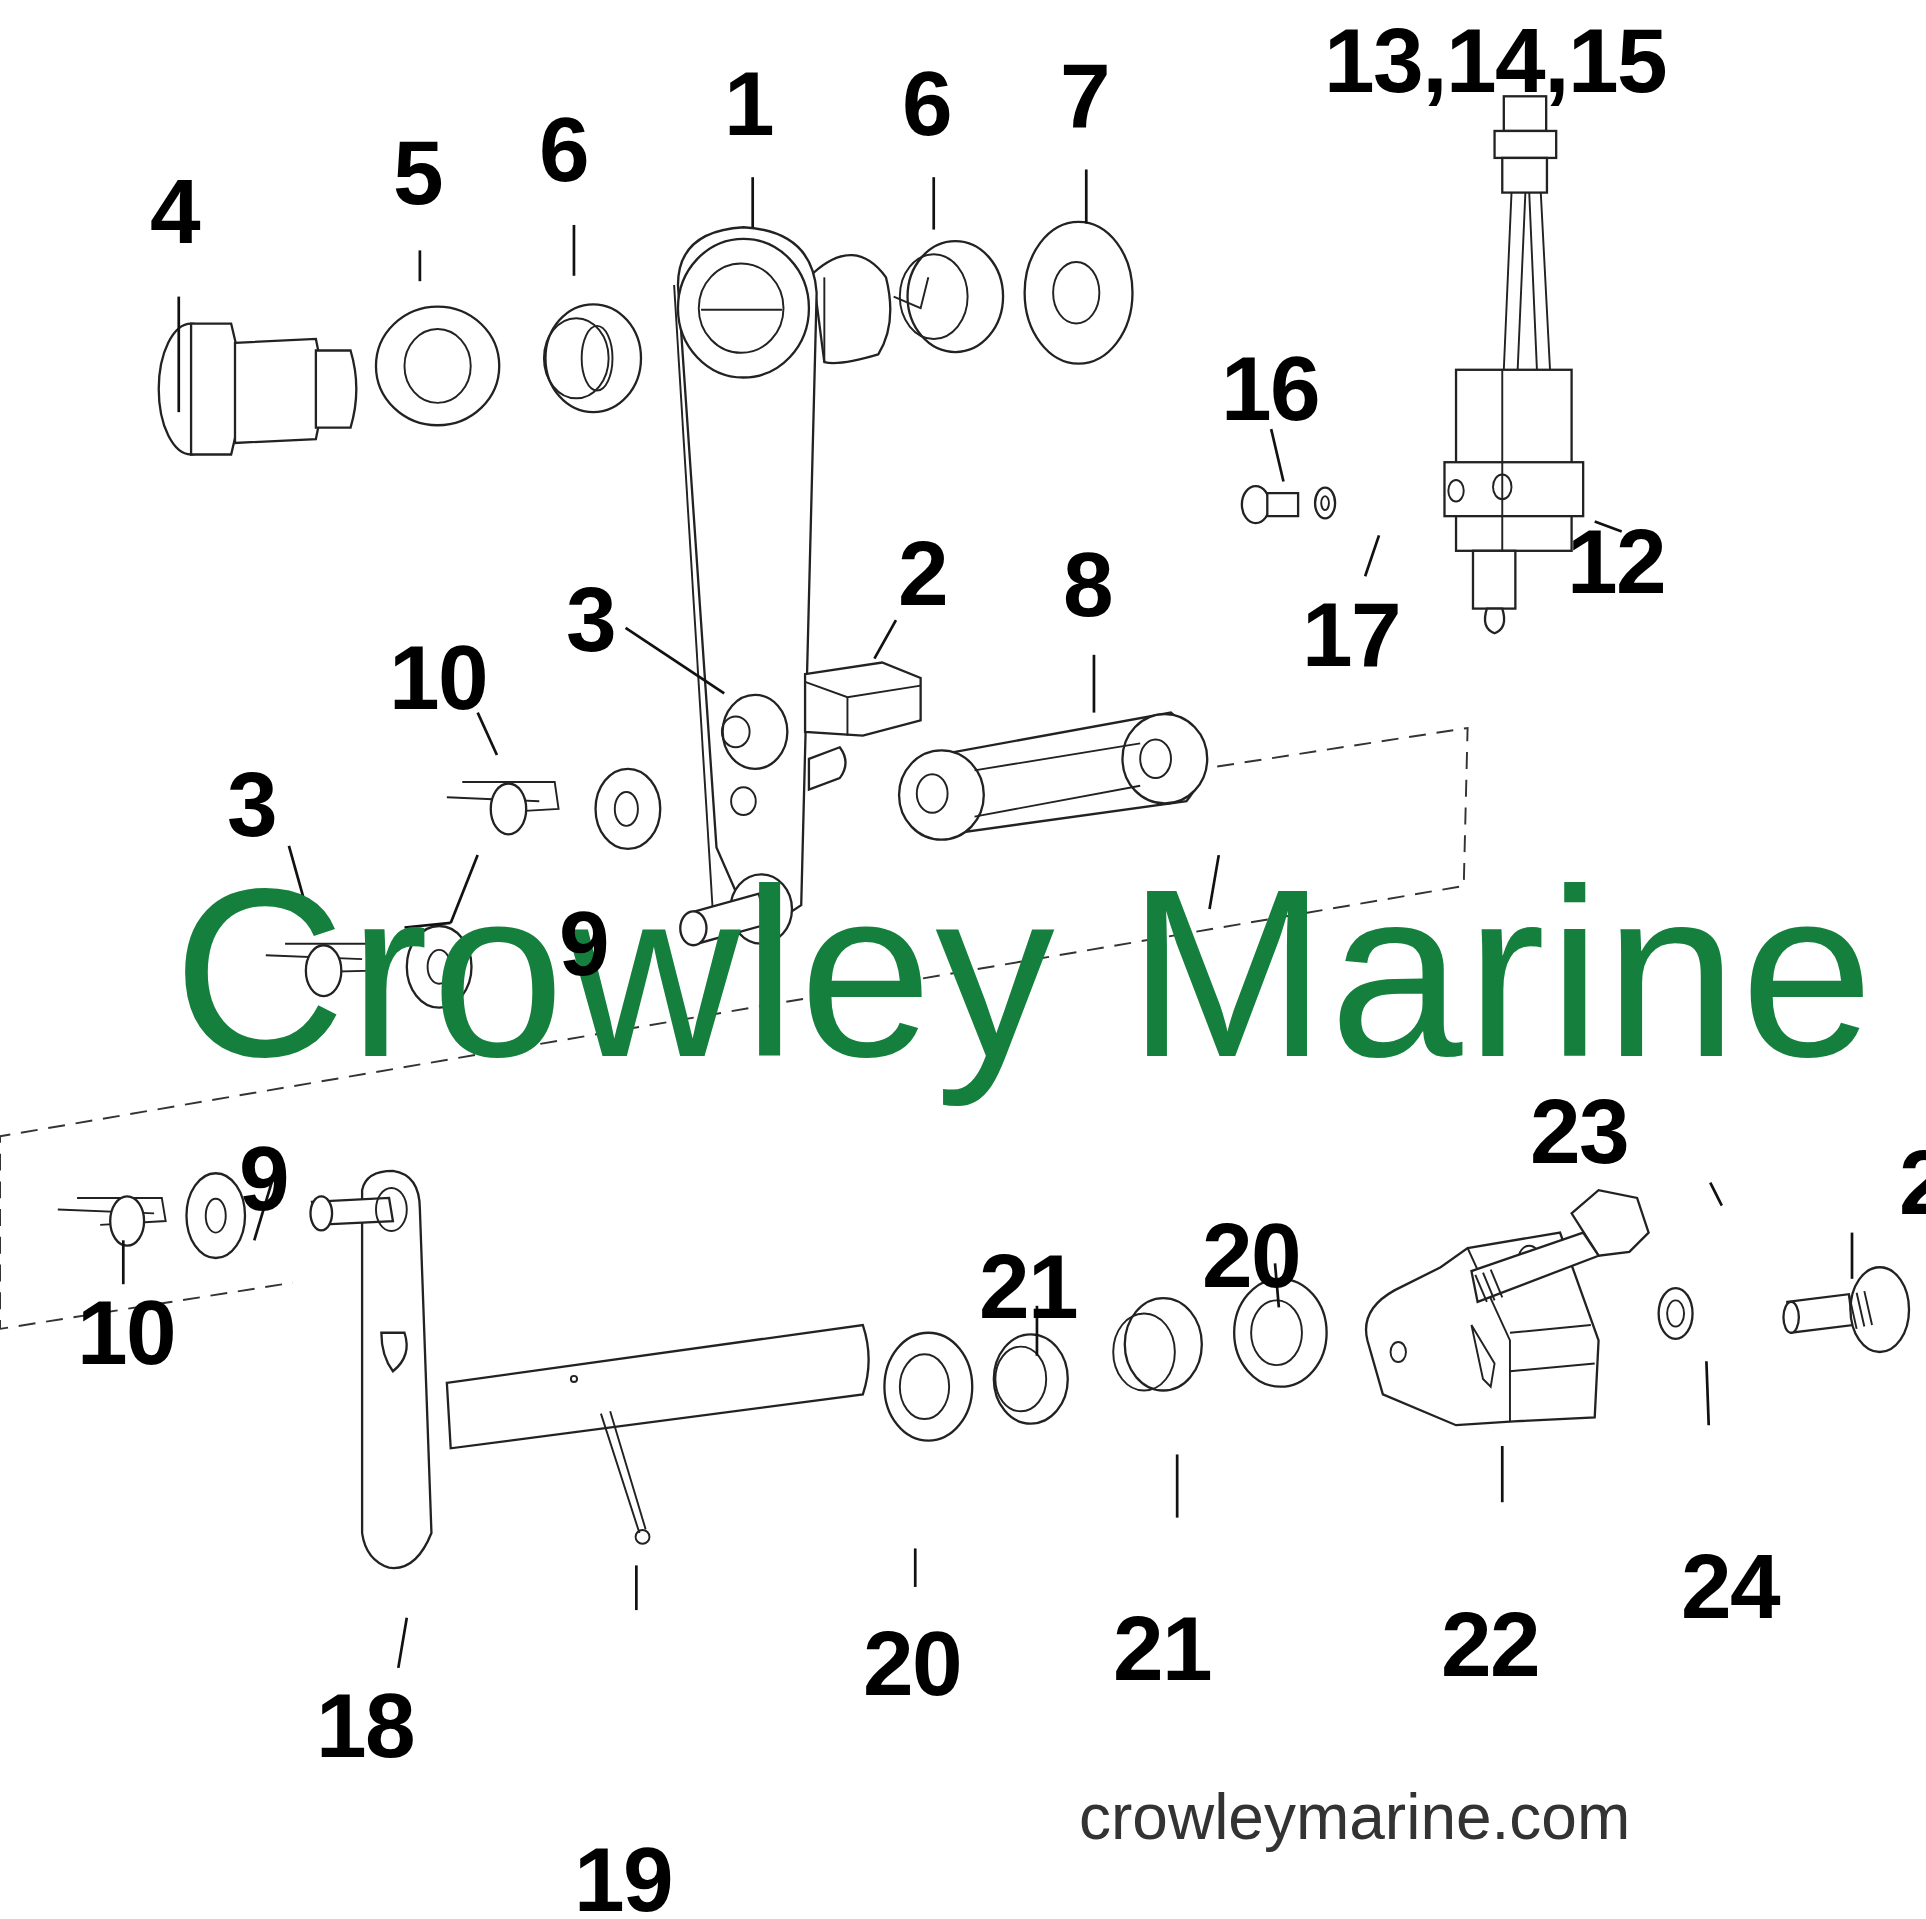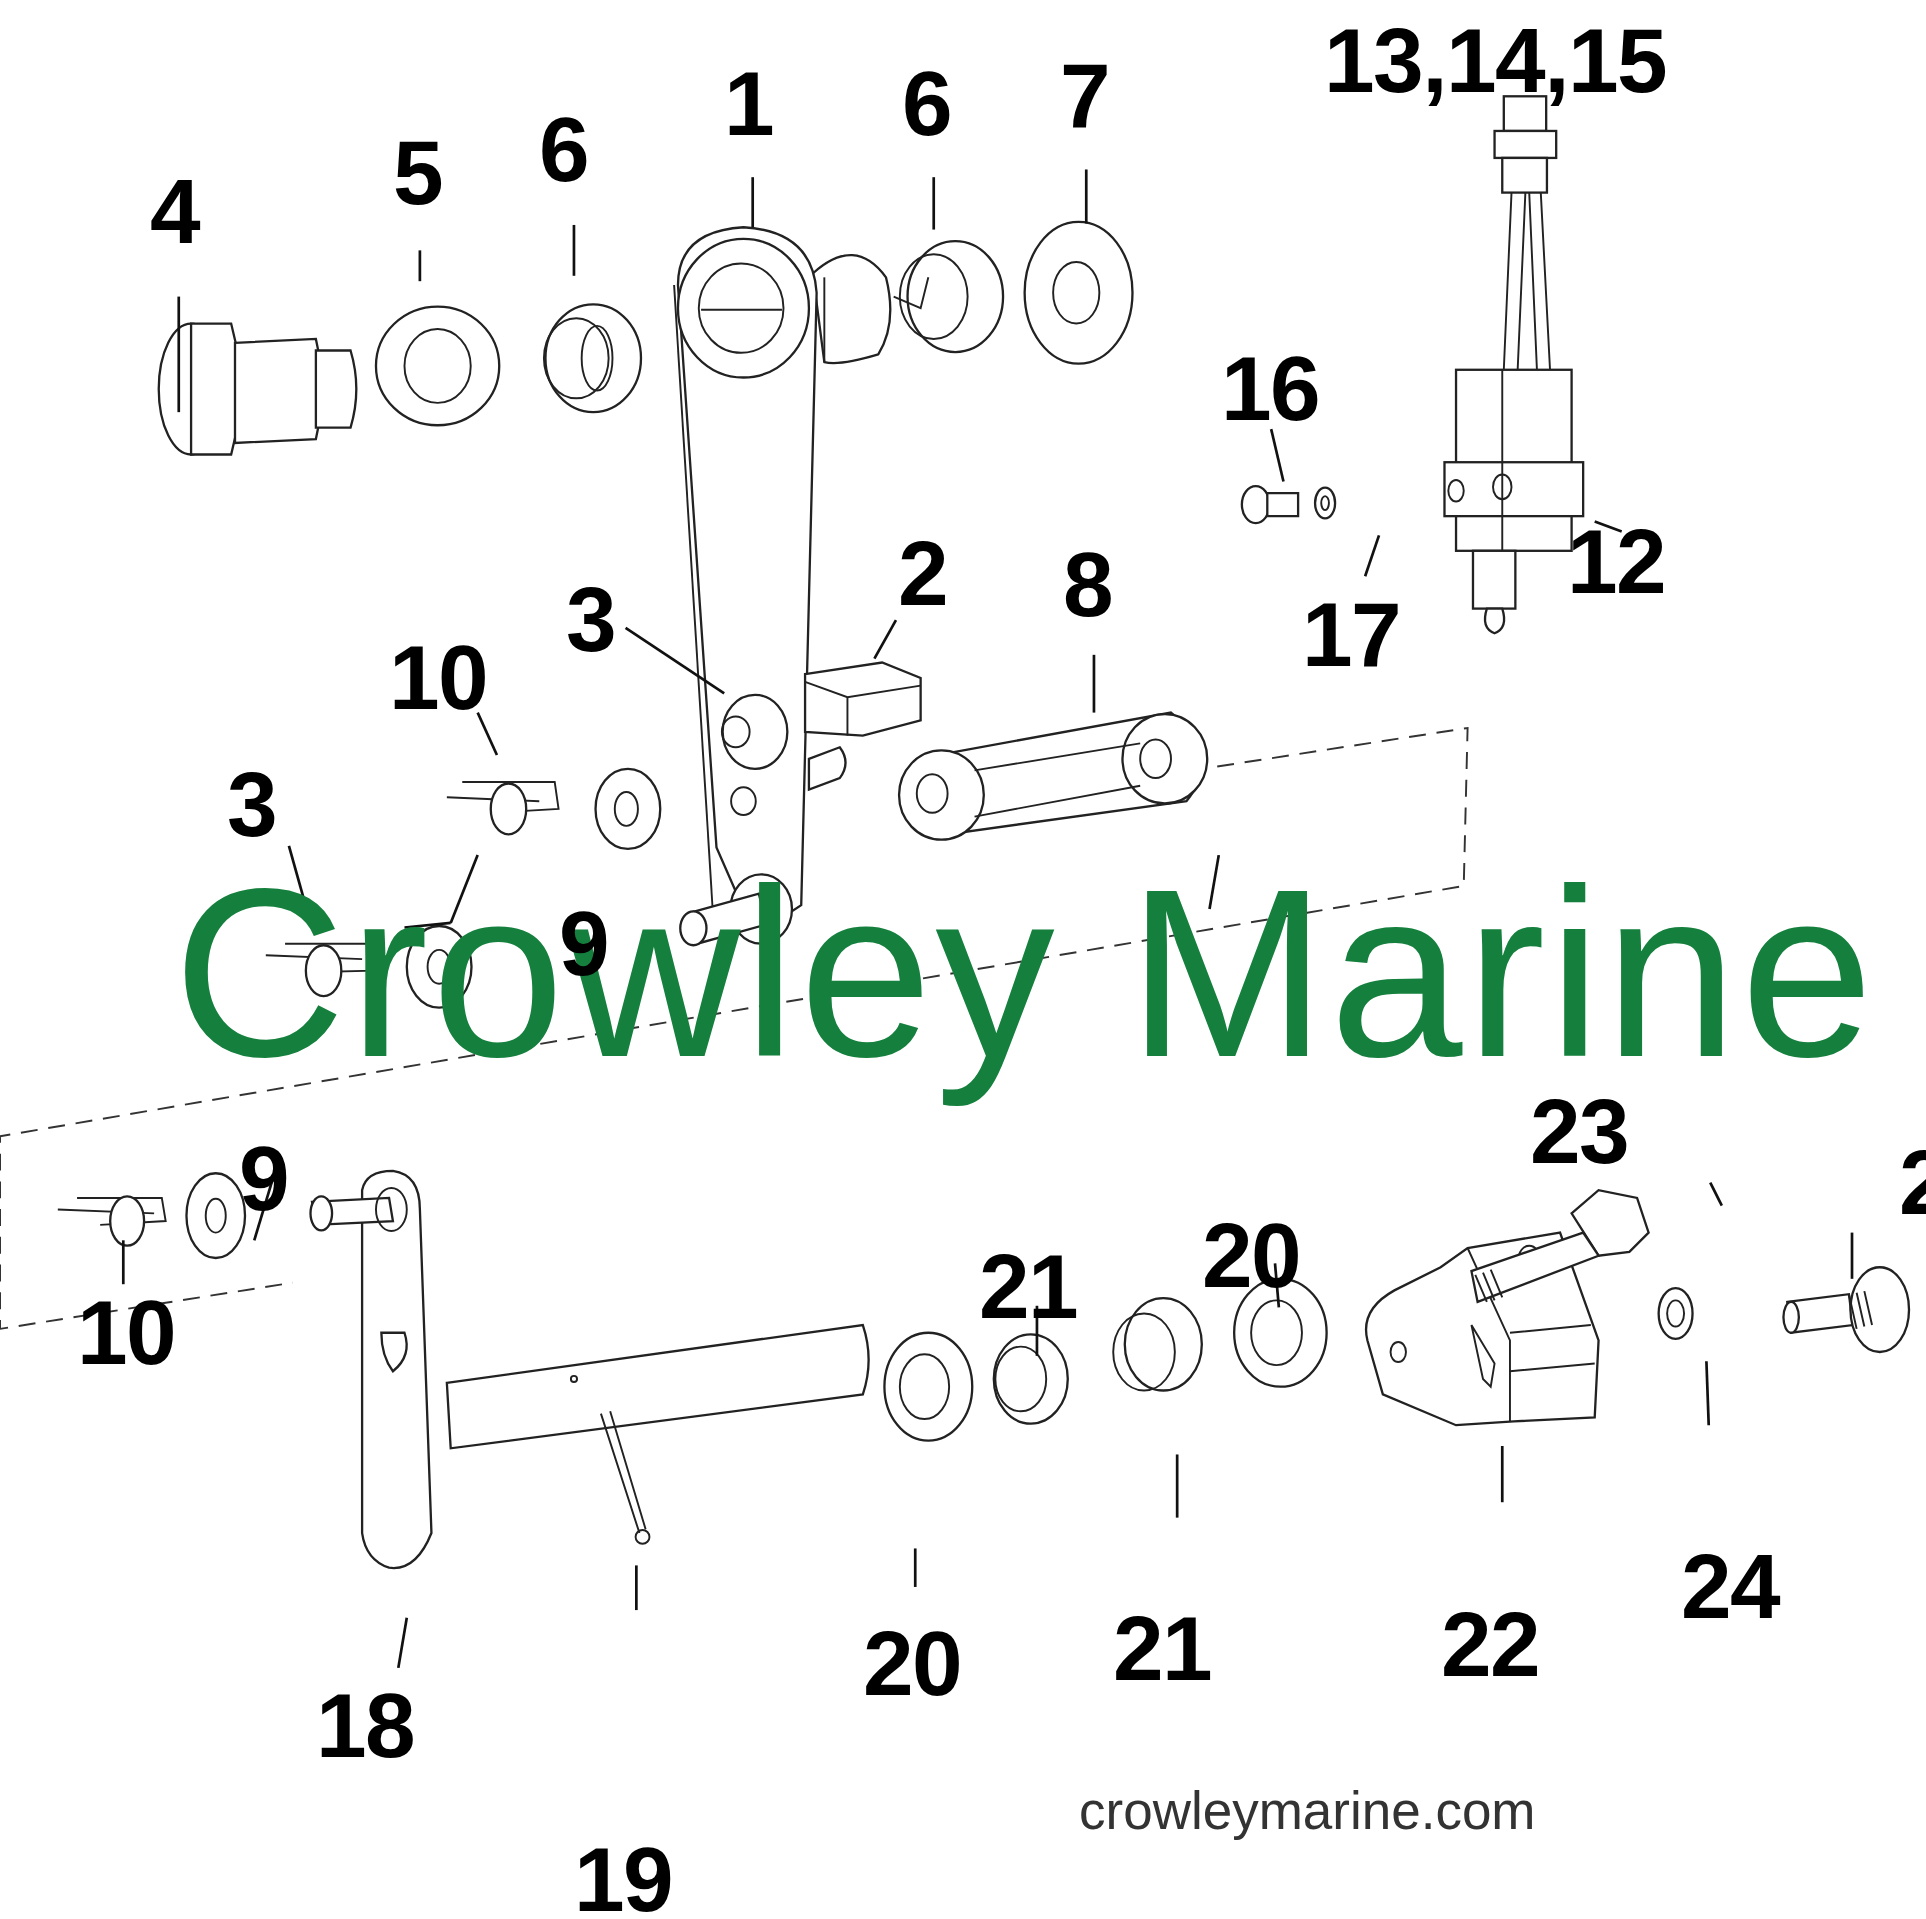--- a/index.html
+++ b/index.html
@@ -4,21 +4,21 @@
 <style>
   html, body { margin:0; padding:0; background:#ffffff; }
   body { width:1926px; height:1919px; position:relative; overflow:hidden; font-family:"Liberation Sans", sans-serif; }
   #diagram { position:absolute; left:0; top:0; width:1926px; height:1919px; }
   .part { fill:#fff; stroke:#222; stroke-width:3; }
   .thin { fill:none; stroke:#222; stroke-width:2.5; }
   .leader { stroke:#111; stroke-width:3.5; fill:none; }
   .dash { stroke:#333; stroke-width:2.5; fill:none; stroke-dasharray:22 14; }
   .callout { position:absolute; font-family:"Liberation Sans", sans-serif; font-weight:bold; font-size:91px; color:#000; line-height:1; white-space:nowrap; letter-spacing:-1.5px; }
   .watermark { position:absolute; left:173px; top:836px; font-family:"Liberation Sans", sans-serif; font-size:239px; color:#15803d; white-space:nowrap; letter-spacing:3.1px; }
-  .site { position:absolute; left:1079px; top:1780px; font-family:"Liberation Sans", sans-serif; font-size:53px; color:#333; white-space:nowrap; }
+  .site { position:absolute; left:1079px; top:1780px; font-family:"Liberation Sans", sans-serif; font-size:64px; color:#333; white-space:nowrap; }
 </style>
 </head>
 <body>
 
 <svg id="diagram" viewBox="0 0 2500 2491" xmlns="http://www.w3.org/2000/svg">
 
   <path class="dash" d="M1580 995 L1905 945 L1900 1150 L0 1475 L0 1725 L380 1665"></path>
 
   <g>
     <ellipse class="part" cx="248" cy="505" rx="42" ry="85"></ellipse>

